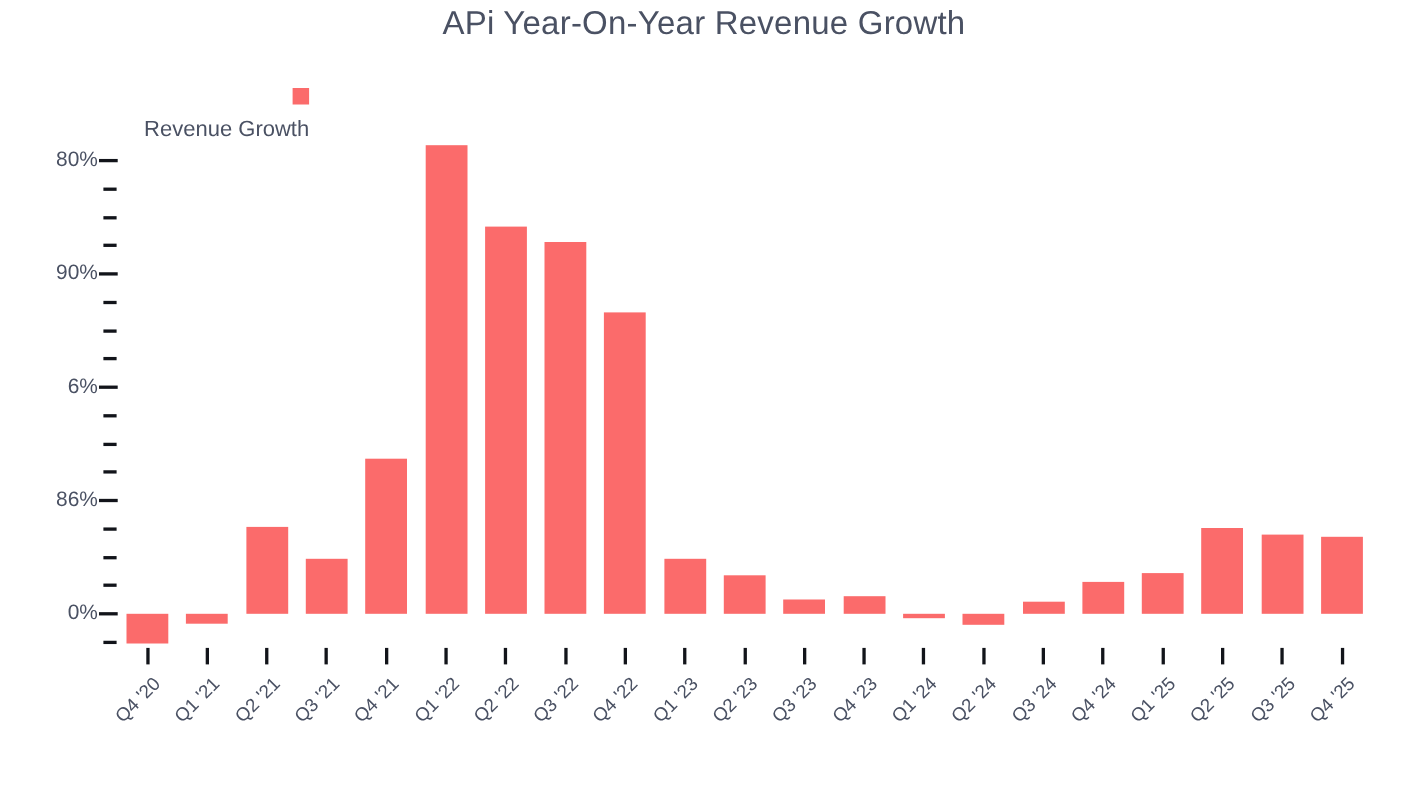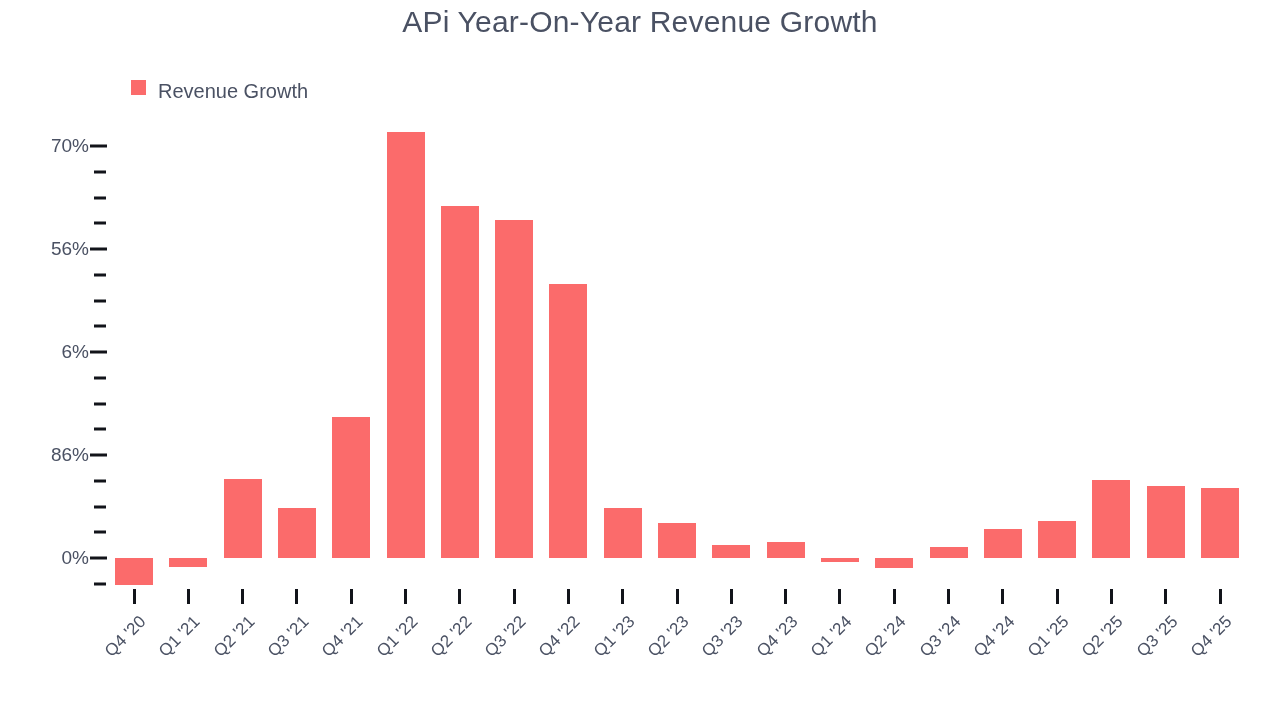--- a/index.html
+++ b/index.html
@@ -36,22 +36,23 @@
     letter-spacing: 0.2px;
     white-space: nowrap;
   }
 
   
   .legend {
     position: absolute;
     left: 131px;
     top: 80px;
     display: flex;
-    align-items: flex-start;
+    align-items: flex-end;
     gap: 12px;
+    flex-direction: column;
   }
   .legend-swatch {
     width: 15px;
     height: 15px;
     background: #fb6b6b;
     display: block;
   }
   .legend-label {
     font-size: 20px;
     color: #4a5163;
@@ -163,23 +164,23 @@
 
   <div class="plot">
     <div class="y-axis" id="y-axis">
         <div class="y-tick-major" style="top: 558px;"></div>
         <div class="y-major-label" style="top: 558px;">0%</div>
         <div class="y-tick-major" style="top: 455px;"></div>
         <div class="y-major-label" style="top: 455px;">86%</div>
         <div class="y-tick-major" style="top: 352px;"></div>
         <div class="y-major-label" style="top: 352px;">6%</div>
         <div class="y-tick-major" style="top: 249px;"></div>
-        <div class="y-major-label" style="top: 249px;">56%</div>
+        <div class="y-major-label" style="top: 249px;">90%</div>
         <div class="y-tick-major" style="top: 146px;"></div>
-        <div class="y-major-label" style="top: 146px;">70%</div>
+        <div class="y-major-label" style="top: 146px;">80%</div>
         <div class="y-tick-minor" style="top: 583.75px;"></div>
         <div class="y-tick-minor" style="top: 532.25px;"></div>
         <div class="y-tick-minor" style="top: 506.5px;"></div>
         <div class="y-tick-minor" style="top: 480.75px;"></div>
         <div class="y-tick-minor" style="top: 429.25px;"></div>
         <div class="y-tick-minor" style="top: 403.5px;"></div>
         <div class="y-tick-minor" style="top: 377.75px;"></div>
         <div class="y-tick-minor" style="top: 326.25px;"></div>
         <div class="y-tick-minor" style="top: 300.5px;"></div>
         <div class="y-tick-minor" style="top: 274.75px;"></div>

